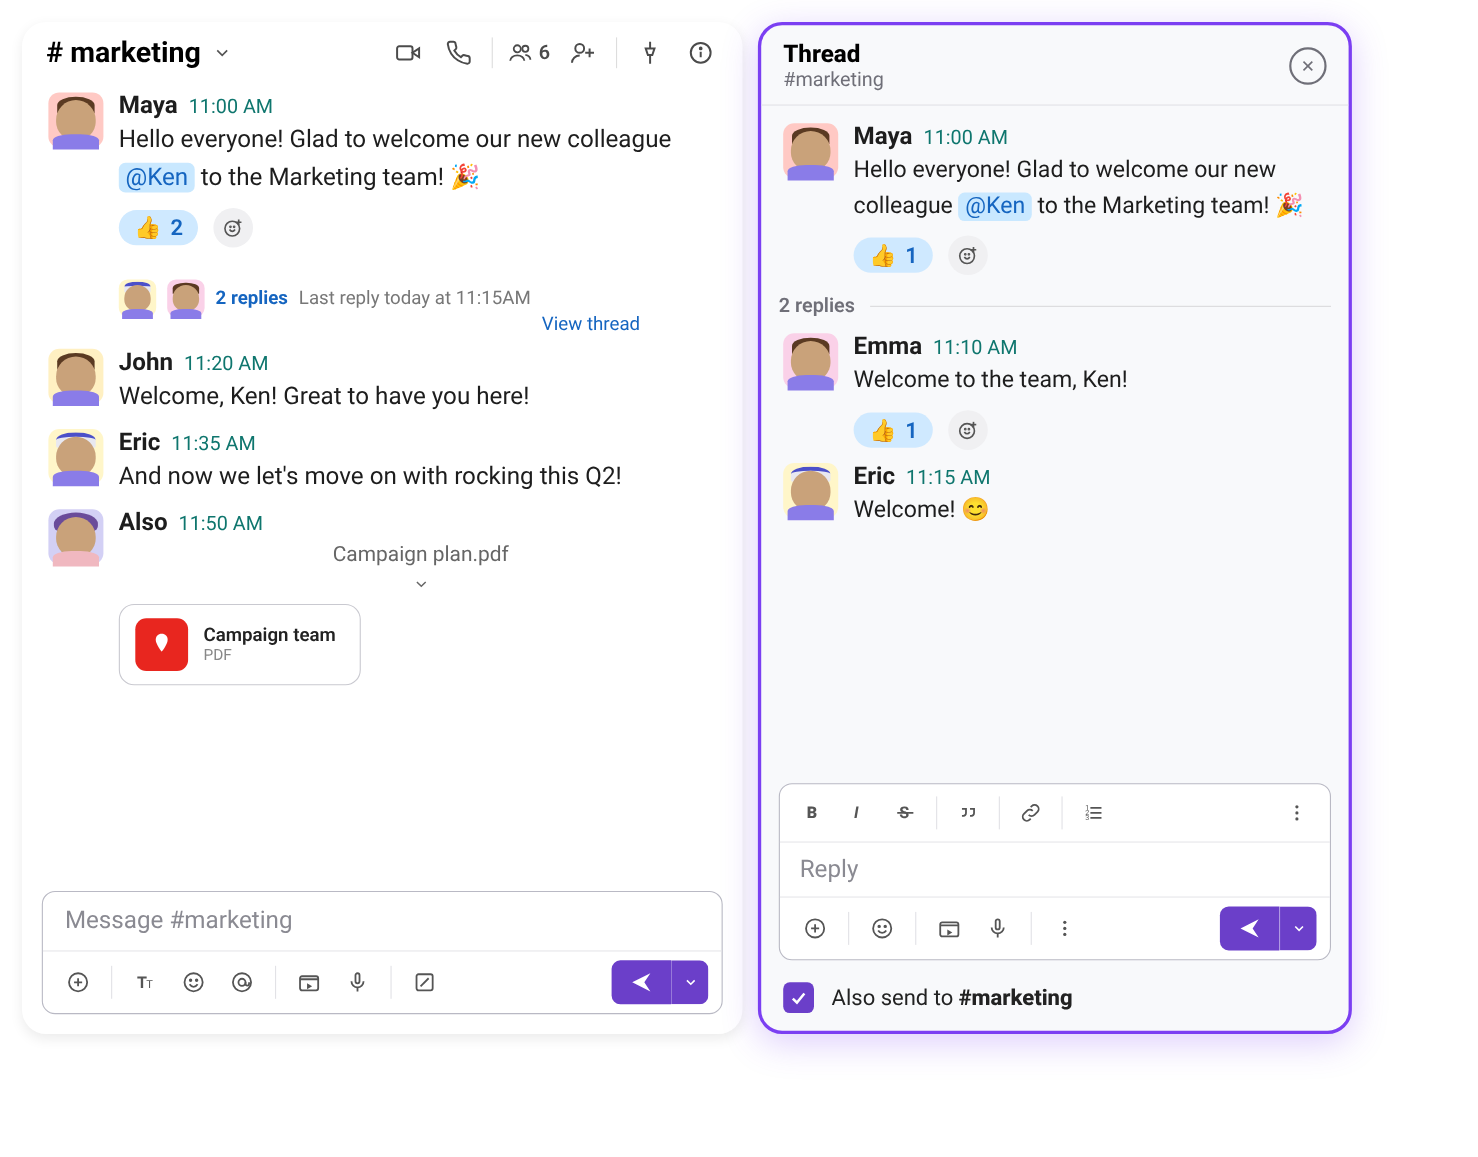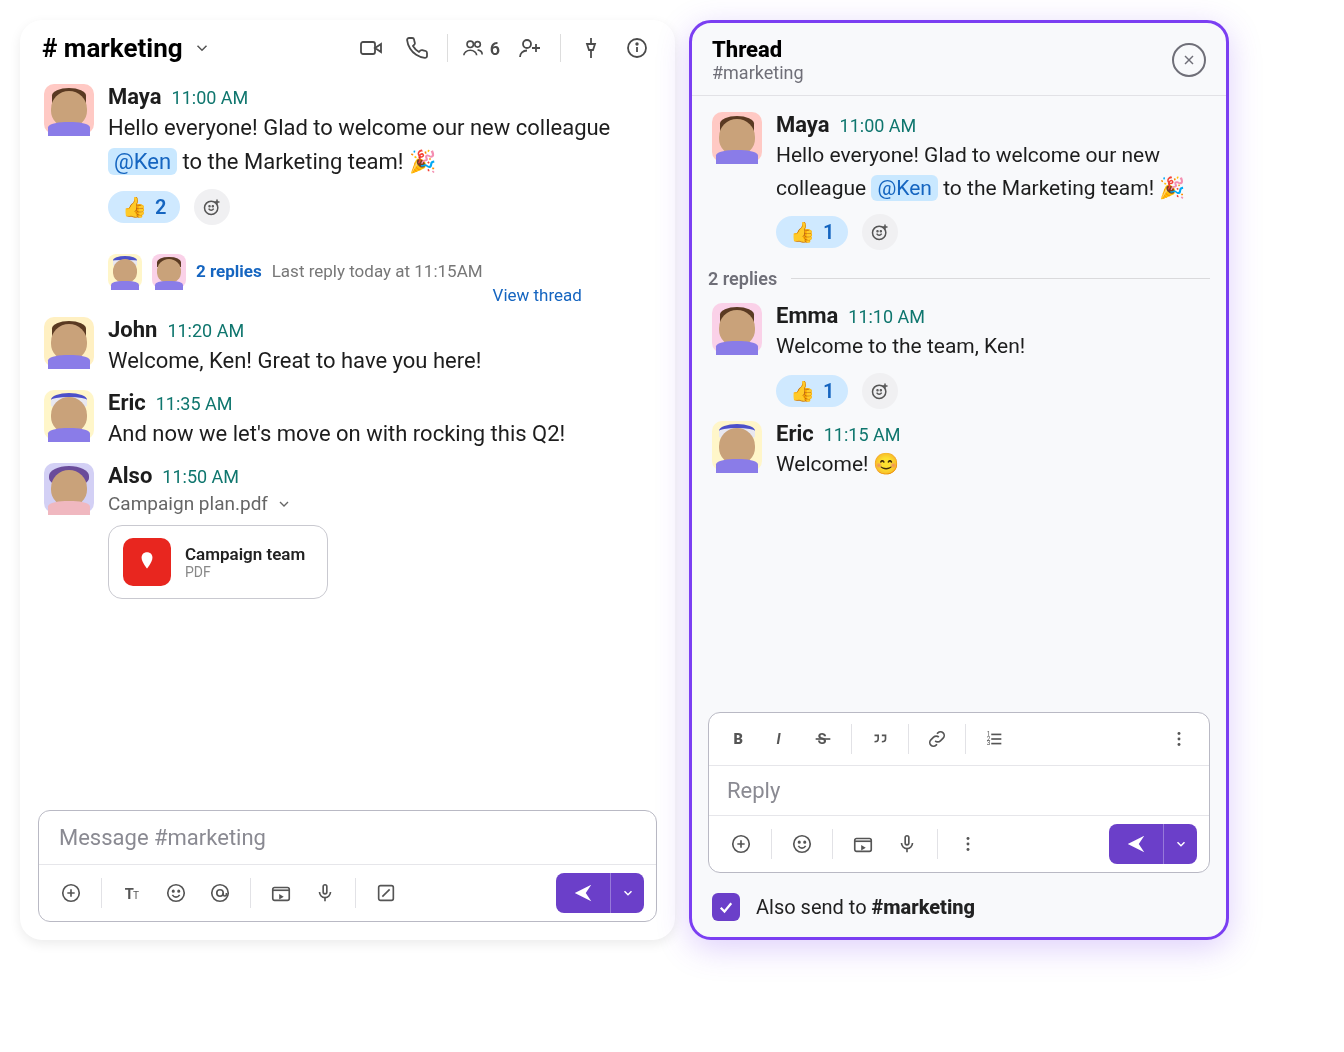--- a/index.html
+++ b/index.html
@@ -145,21 +145,21 @@
   }
   .add-react svg { width: 20px; height: 20px; stroke: currentColor; fill:none; stroke-width:1.8;}
   .replies-row {
     display: flex; align-items: center; gap: 10px; margin-top: 12px;
     font-size: 17px;
   }
   .replies-link { color: #1565C0; font-weight: 700; }
   .replies-meta { color: #777; }
   .view-thread { color: #1565C0; cursor: pointer; margin-top: 48px; }
 
-  .attachment-row { display:flex; align-items:center; gap:8px; color:#666; font-size:19px; margin-top:4px; cursor:pointer;}
+  .attachment-row { display:flex; align-items:center; gap:8px; color:#666; font-size:19px; margin-top:4px; cursor:pointer;flex-direction:column;}
   .file-card {
     margin-top: 10px;
     border: 1px solid #C9C9D0;
     border-radius: 14px;
     padding: 12px 22px 12px 14px;
     display: inline-flex;
     align-items: center;
     gap: 14px;
   }
   .pdf-icon {

